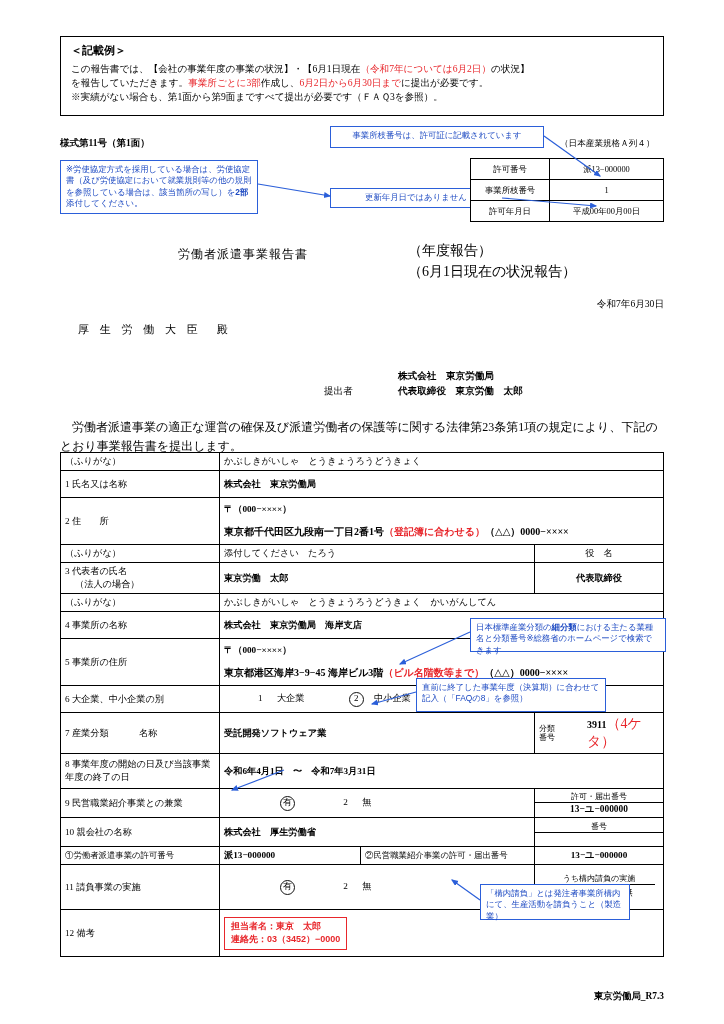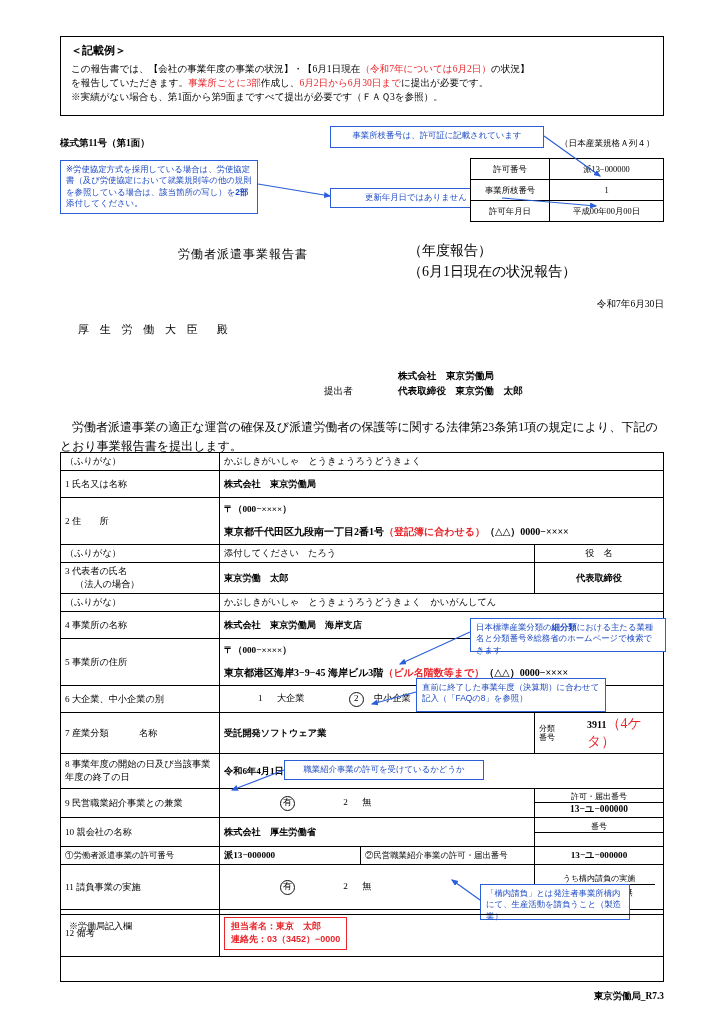--- a/index.html
+++ b/index.html
@@ -314,26 +314,22 @@
         </span>
       </td>
     </tr>
   </tbody>
     </table>
 
   <div class="callout c-jsic">
     日本標準産業分類の<b>細分類</b>における主たる業種名と分類番号※総務省のホームページで検索できます
   </div>
   <div class="callout c-fiscal">直前に終了した事業年度（決算期）に合わせて記入（「FAQの8」を参照）</div>
-  <div class="callout c-license">職業紹介事業の許可を受けているかどうか</div>
   <div class="callout c-kounai">「構内請負」とは発注者事業所構内にて、生産活動を請負うこと（製造業）</div>
 
-  <div class="bottom-box">
-    <span>※労働局記入欄</span>
-  </div>
   <div class="footer">東京労働局_R7.3</div>
 
   <svg class="arrows">
     <defs>
       <marker id="ah" markerWidth="7" markerHeight="7" refX="5" refY="2.5" orient="auto">
         <path d="M0,0 L6,2.5 L0,5 z" fill="#2b5fd9"></path>
       </marker>
     </defs>
     <path d="M544,136 L600,176" stroke="#2b5fd9" stroke-width="1.2" fill="none" marker-end="url(#ah)"></path>
     <path d="M502,198 L596,206" stroke="#2b5fd9" stroke-width="1.2" fill="none" marker-end="url(#ah)"></path>

